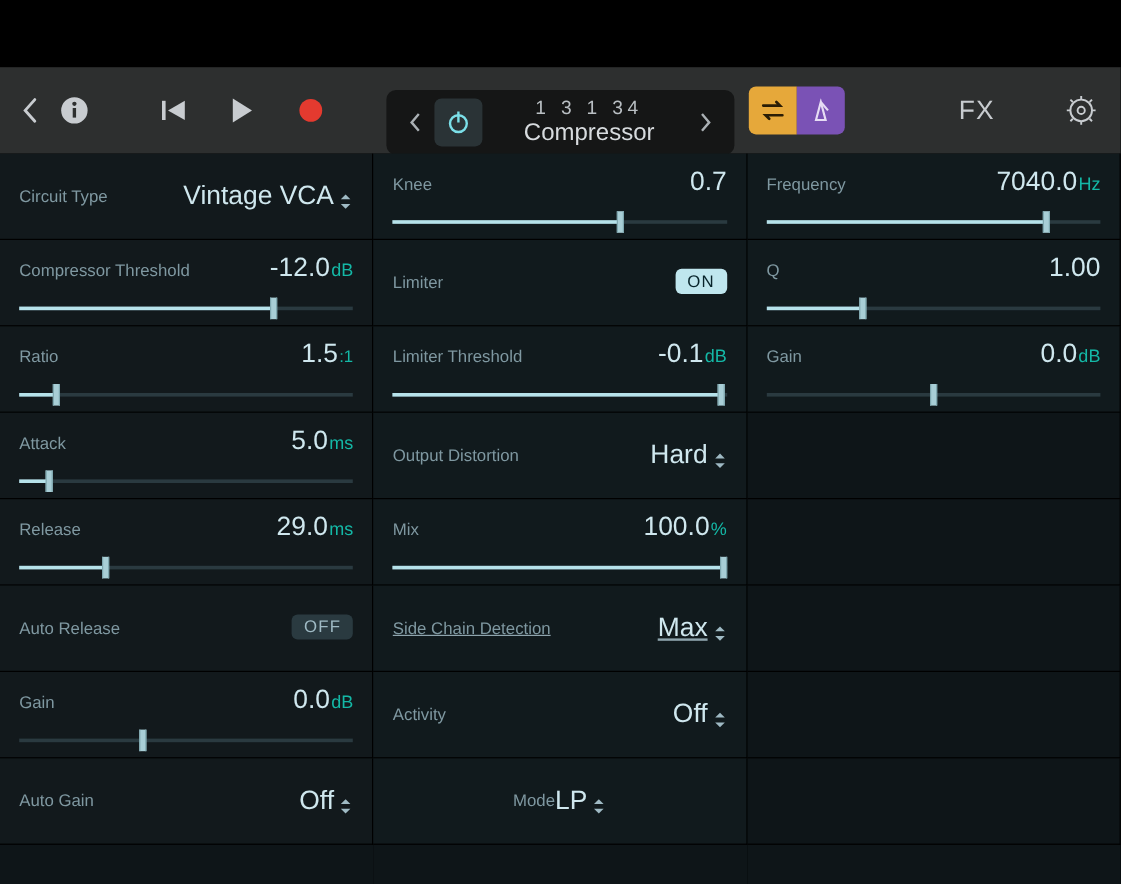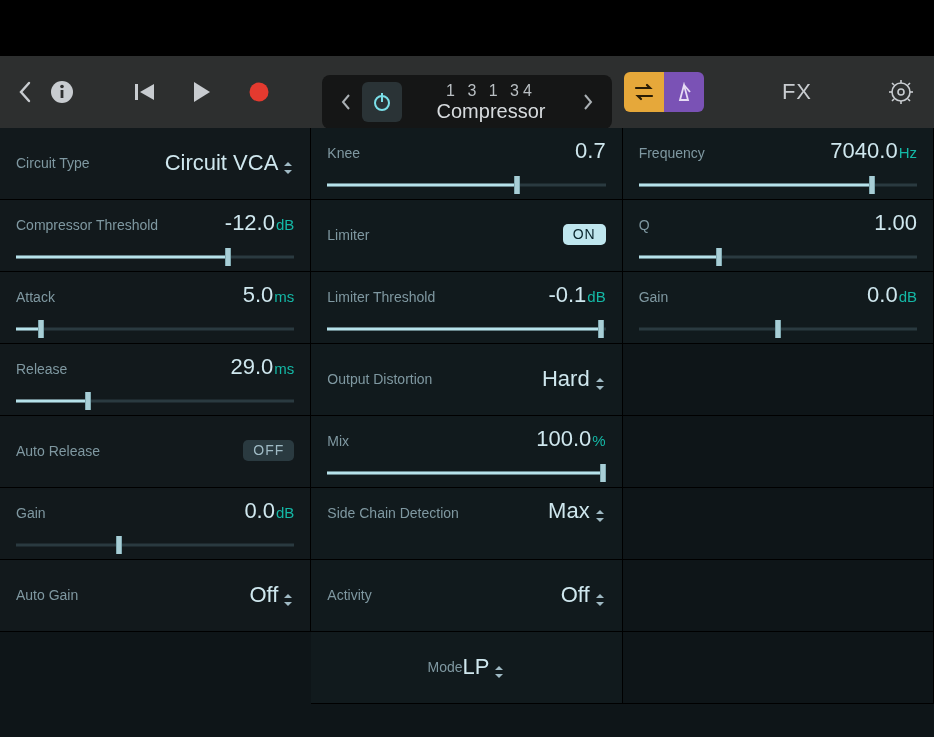--- a/index.html
+++ b/index.html
@@ -47,21 +47,21 @@
   }
   .preset-center { flex: 1; text-align: center; line-height: 1.1; }
   .preset-numbers { color: #b9bfc3; font-size: 16px; letter-spacing: 4px; }
   .preset-name { color: #d7dbde; font-size: 20px; }
 
   .mode-btns { position: absolute; right: 230px; display: flex; }
   .mode-btn { width: 40px; height: 40px; display:flex; align-items:center; justify-content:center; }
   .mode-a { background: #e6a83a; border-radius: 6px 0 0 6px; }
   .mode-b { background: #7a52b5; border-radius: 0 6px 6px 0; }
 
-  .fx-label { position:absolute; right: 122px; color:#c8ccd0; font-size: 22px; letter-spacing: 1px; }
+  .fx-label { position:absolute; right: 105px; color:#c8ccd0; font-size: 22px; letter-spacing: 1px; }
   .gear { position:absolute; right: 20px; color:#c8ccd0; }
 
   
   .grid {
     display: grid;
     grid-template-columns: 1fr 1fr 1fr;
     height: calc(737px - 56px - 72px);
     background: #000;
     border-radius: 26px;
   }
@@ -220,36 +220,47 @@
       </svg>
   </span>
 </div>
 
 <div class="grid">
 
   <div class="col">
     <div class="cell h-72">
       <div class="row-top" style="align-items:center; height:100%;">
         <span class="label">Circuit Type</span>
-        <span class="value"><span>Circuit VCA</span><span class="select-chev"></span></span>
+        <span class="value"><span>Vintage VCA</span><span class="select-chev"></span></span>
       </div>
     </div>
 
     <div class="cell h-72">
       <div class="row-top">
         <span class="label">Compressor Threshold</span>
         <span class="value"><span>-12.0</span><span class="unit">dB</span></span>
       </div>
       <div class="slider">
           <div class="track"></div>
           <div class="fill" style="left:0%; width:76%"></div>
           <div class="thumb" style="left:76%"></div>
         </div>
     </div>
 
+    <div class="cell h-72">
+      <div class="row-top">
+        <span class="label">Ratio</span>
+        <span class="value"><span>1.5</span><span class="unit ratio-sep">:1</span></span>
+      </div>
+      <div class="slider">
+          <div class="track"></div>
+          <div class="fill" style="left:0%; width:11%"></div>
+          <div class="thumb" style="left:11%"></div>
+        </div>
+    </div>
 
     <div class="cell h-72">
       <div class="row-top">
         <span class="label">Attack</span>
         <span class="value"><span>5.0</span><span class="unit">ms</span></span>
       </div>
       <div class="slider">
           <div class="track"></div>
           <div class="fill" style="left:0%; width:9%"></div>
           <div class="thumb" style="left:9%"></div>
@@ -341,21 +352,21 @@
         <span class="value"><span>100.0</span><span class="unit">%</span></span>
       </div>
       <div class="slider">
           <div class="track"></div>
           <div class="fill" style="left:0%; width:99%"></div>
           <div class="thumb" style="left:99%"></div>
         </div>
     </div>
 
     <div class="cell h-72">
-      <div class="row-top" style="height:100%;">
+      <div class="row-top" style="align-items:center; height:100%;text-decoration:underline;">
         <span class="label">Side Chain Detection</span>
         <span class="value"><span>Max</span><span class="select-chev"></span></span>
       </div>
     </div>
 
     <div class="cell h-72">
       <div class="row-top" style="align-items:center; height:100%;">
         <span class="label">Activity</span>
         <span class="value"><span>Off</span><span class="select-chev"></span></span>
       </div>

